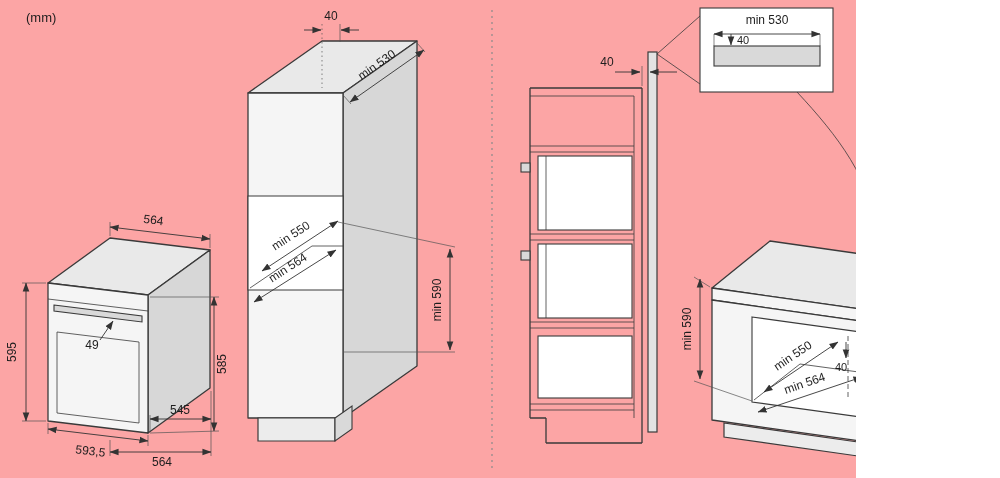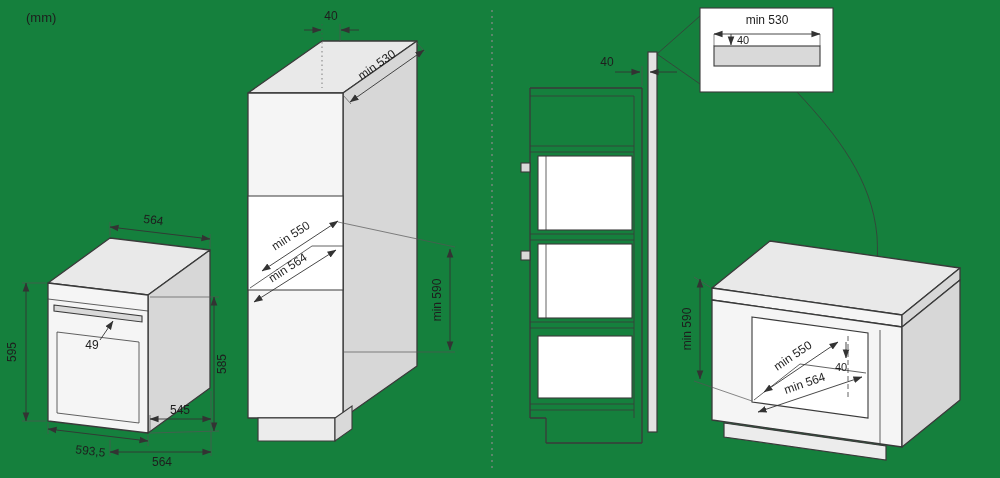--- a/index.html
+++ b/index.html
@@ -1,16 +1,16 @@
 <!DOCTYPE html>
 <html><head>
 <meta charset="utf-8">
 <style>
   html,body{margin:0;padding:0;background:#fff;}
-  #stage{position:relative;width:1000px;height:478px;background:#15803d;overflow:hidden;}
+  #stage{position:relative;width:856px;height:478px;background:#fca5a5;overflow:hidden;}
   svg text{font-family:"Liberation Sans",sans-serif;fill:#1e1e1e;}
   .t13{font-size:13px;}
   .t12{font-size:12px;}
   .t11{font-size:11px;}
   .ln{fill:none;stroke:#3a3a3a;stroke-width:1.3;stroke-linejoin:round;}
   .thin{fill:none;stroke:#3a3a3a;stroke-width:0.8;}
   .dim{fill:none;stroke:#333;stroke-width:0.9;}
   .ext{fill:none;stroke:#555;stroke-width:0.7;}
   .dot{stroke-dasharray:1.5 3;}
   .dash{stroke-dasharray:5 3;}

